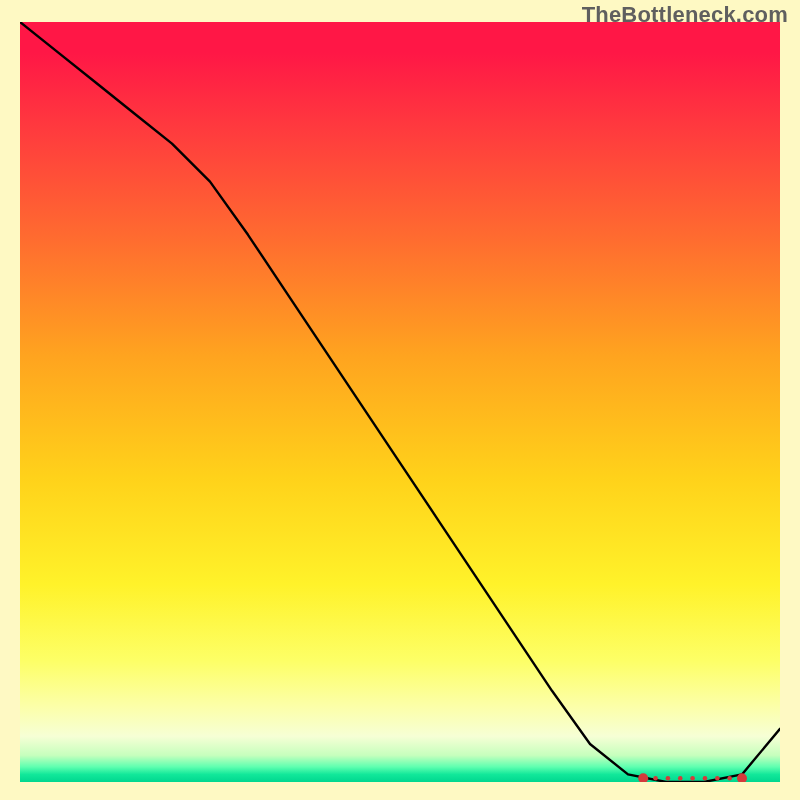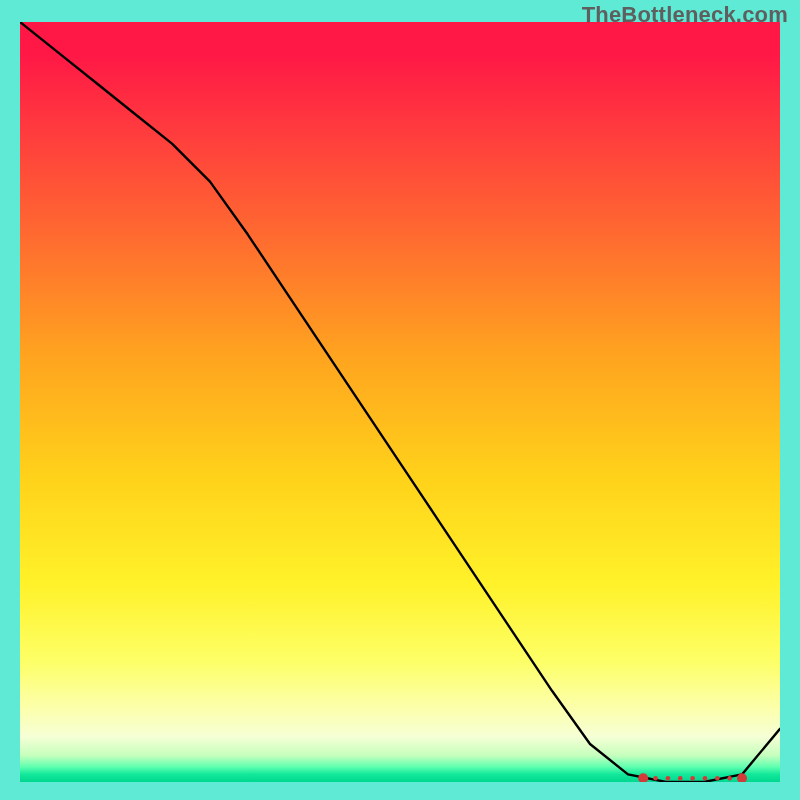--- a/index.html
+++ b/index.html
@@ -1,21 +1,21 @@
 <!DOCTYPE html>
 <html><head>
 <meta charset="utf-8">
 <style>
   * { margin: 0; padding: 0; box-sizing: border-box; }
   html, body { width: 800px; height: 800px; overflow: hidden; background: #000; }
   .frame {
     position: relative;
     width: 800px;
     height: 800px;
-    background: #5eead4;
+    background: #fef9c3;
   }
   .watermark {
     position: absolute;
     top: 2px;
     right: 12px;
     font-family: Arial, Helvetica, sans-serif;
     font-size: 22px;
     font-weight: 600;
     color: #5f5f5f;
     letter-spacing: 0.2px;

